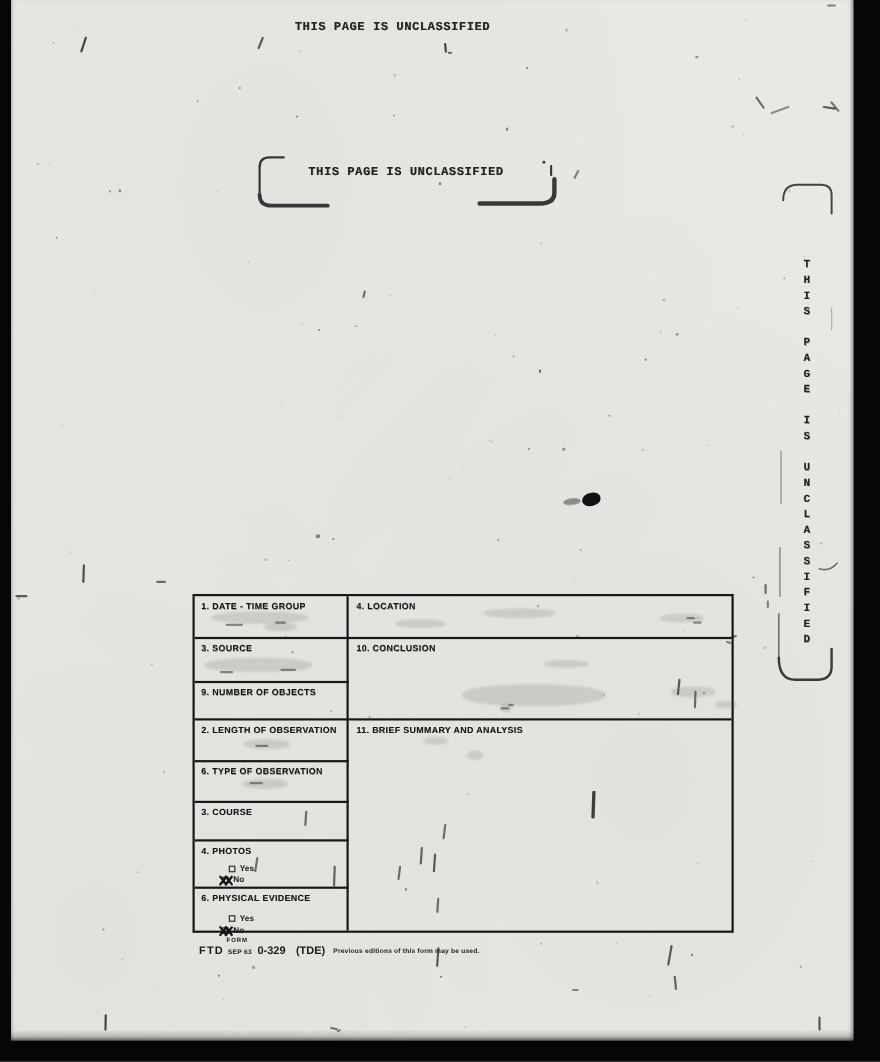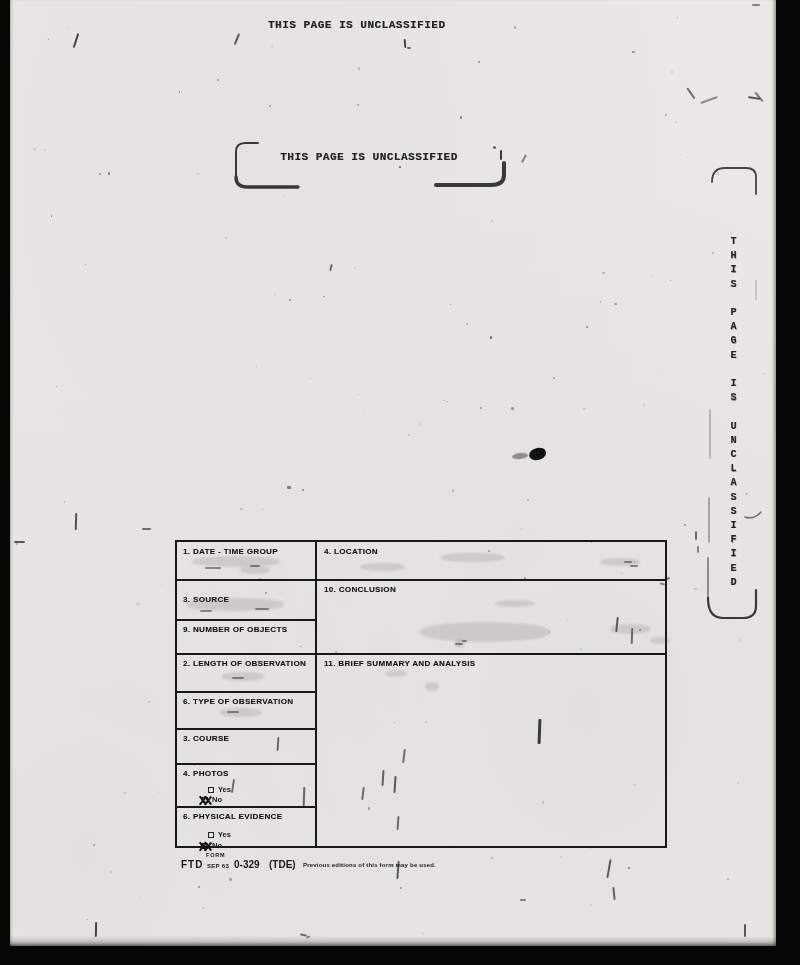--- a/index.html
+++ b/index.html
@@ -126,21 +126,21 @@
   <div class="hline full" style="top:37px;"></div>
   <div class="hline full" style="top:111px;"></div>
   <div class="hline left-only" style="top:77px;"></div>
   <div class="hline left-only" style="top:149px;"></div>
   <div class="hline left-only" style="top:186px;"></div>
   <div class="hline left-only" style="top:221px;"></div>
   <div class="hline left-only" style="top:264px;"></div>
 
   <div class="cell-label" style="left:6px;top:5px;">1. DATE - TIME GROUP</div>
   <div class="cell-label" style="left:147px;top:5px;">4. LOCATION</div>
-  <div class="cell-label" style="left:6px;top:53px;">3. SOURCE</div>
+  <div class="cell-label" style="left:6px;top:43px;">3. SOURCE</div>
   <div class="cell-label" style="left:147px;top:43px;">10. CONCLUSION</div>
   <div class="cell-label" style="left:6px;top:83px;">9. NUMBER OF OBJECTS</div>
   <div class="cell-label" style="left:6px;top:117px;">2. LENGTH OF OBSERVATION</div>
   <div class="cell-label" style="left:147px;top:117px;">11. BRIEF SUMMARY AND ANALYSIS</div>
   <div class="cell-label" style="left:6px;top:155px;">6. TYPE OF OBSERVATION</div>
   <div class="cell-label" style="left:6px;top:192px;">3. COURSE</div>
   <div class="cell-label" style="left:6px;top:227px;">4. PHOTOS</div>
   <div class="cell-label" style="left:6px;top:270px;">6. PHYSICAL EVIDENCE</div>
 
   <div class="opt" style="left:31px;top:243px;">

